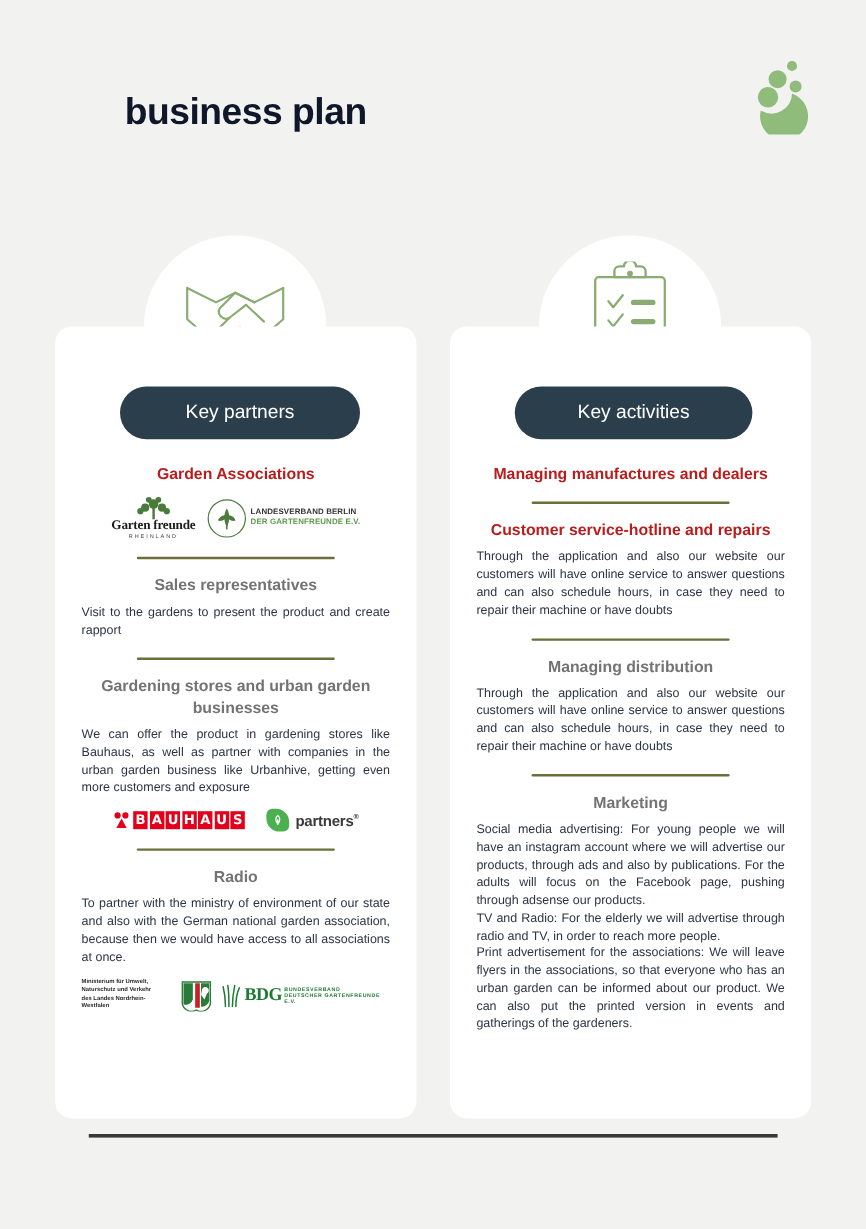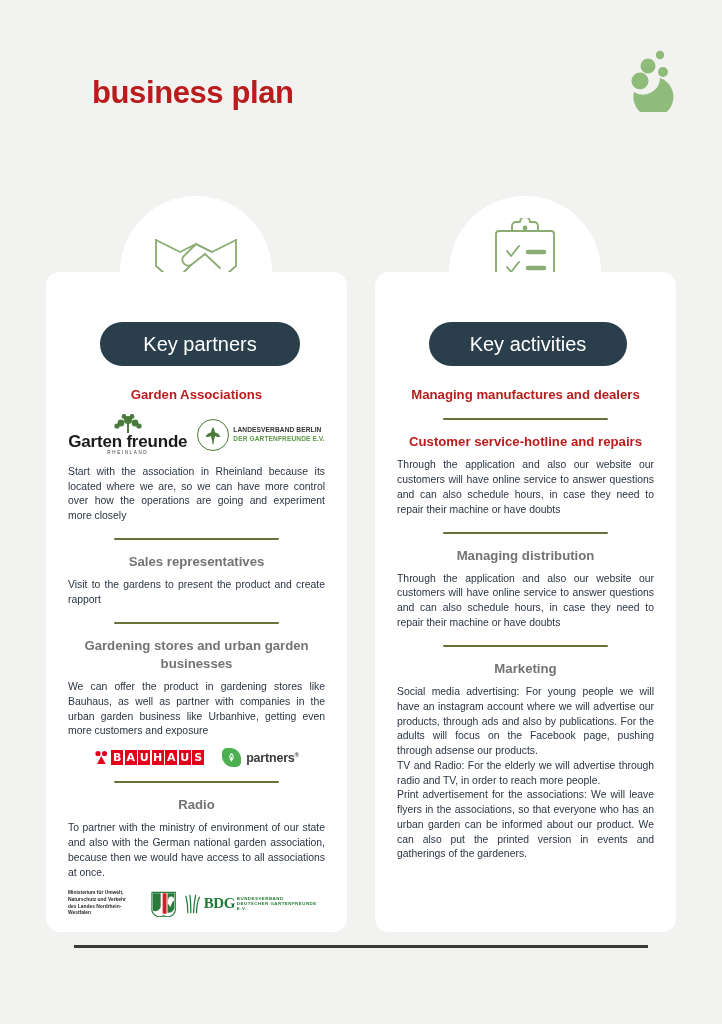--- a/index.html
+++ b/index.html
@@ -11,25 +11,25 @@
     height: 1024px;
     background: #f2f2f0;
     font-family: "Liberation Sans", sans-serif;
     overflow: hidden;
     position: relative;
   }
 
   
   .page-title {
     position: absolute;
-    left: 92px;
+    left: 104px;
     top: 75px;
     font-size: 31px;
     font-weight: bold;
-    color: #b91c1c;
+    color: #0f172a;
     letter-spacing: -0.4px;
   }
 
   .brand-logo {
     position: absolute;
     left: 624px;
     top: 48px;
     width: 58px;
     height: 64px;
   }
@@ -75,21 +75,21 @@
   .icon-right { left: 433px; }
 
   
   .pill {
     position: absolute;
     top: 126px;
     height: 44px;
     background: #2b3e4c;
     border-radius: 22px;
     color: #ffffff;
-    font-size: 20px;
+    font-size: 16px;
     display: flex;
     align-items: center;
     justify-content: center;
   }
   .pill-left  { left: 54px;  width: 200px; }
   .pill-right { left: 383px; width: 198px; }
 
   
   .card-body {
     position: absolute;
@@ -132,23 +132,23 @@
 
   
   .gf {
     display: flex;
     flex-direction: column;
     align-items: center;
     line-height: 1;
   }
   .gf-tree { width: 46px; height: 20px; }
   .gf-name {
-    font-family: Liberation Sans, sans-serif;
+    font-family: Liberation Serif, serif;
     font-weight: bold;
-    font-size: 17px;
+    font-size: 11px;
     color: #1b1b1b;
     letter-spacing: -0.2px;
   }
   .gf-sub {
     font-size: 4.6px;
     letter-spacing: 1.6px;
     color: #3d3d3d;
     margin-top: 1px;
   }
   .lvb {
@@ -308,21 +308,20 @@
                 <rect x="11.3" y="16" width="1.4" height="6"></rect>
               </g>
             </svg>
           </div>
           <div class="lvb-txt">
             <div class="lvb-l1">LANDESVERBAND BERLIN</div>
             <div class="lvb-l2">DER GARTENFREUNDE E.V.</div>
           </div>
         </div>
       </div>
-      <p class="sec-text">Start with the association in Rheinland because its located where we are, so we can have more control over how the operations are going and experiment more closely</p>
     </div>
 
     <div class="divider"></div>
 
     <div class="block">
       <div class="sec-title">Sales representatives</div>
       <p class="sec-text">Visit to the gardens to present the product and create rapport</p>
     </div>
 
     <div class="divider"></div>

